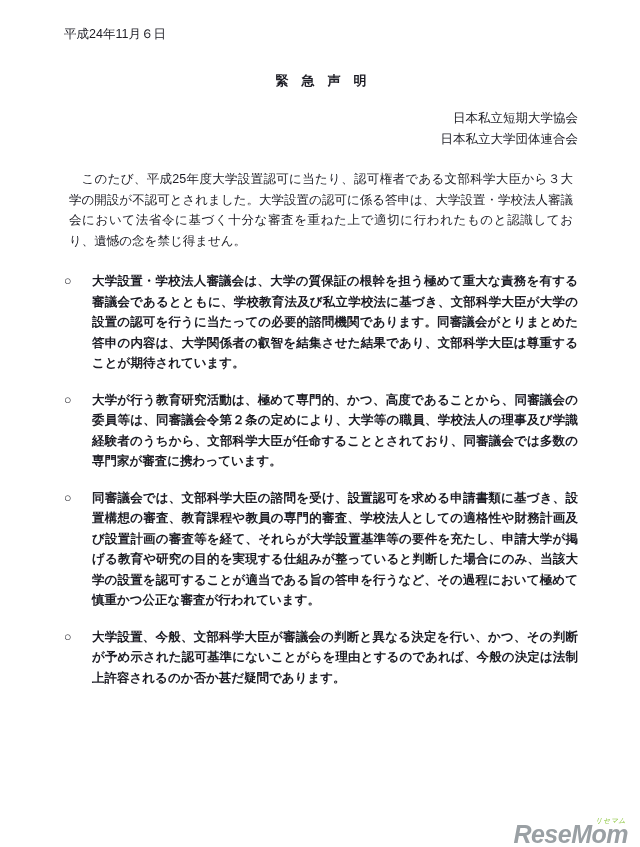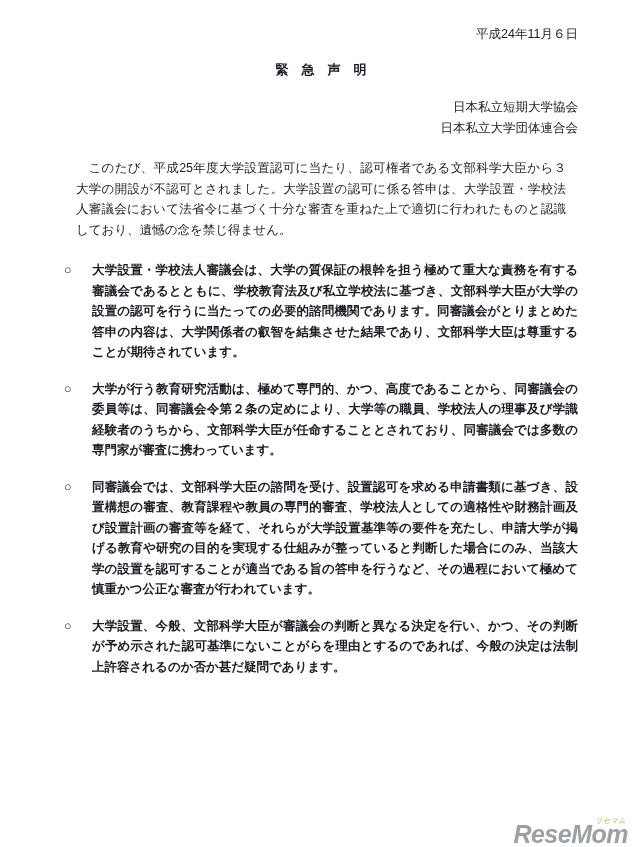--- a/index.html
+++ b/index.html
@@ -12,44 +12,44 @@
     width: 640px;
     height: 847px;
     box-sizing: border-box;
     background: #ffffff;
     padding: 26px 62px 10px 64px;
     font-family: "Liberation Sans", "DejaVu Sans", sans-serif;
     color: #1c1c24;
     overflow: hidden;
   }
   .doc-date {
-    text-align: right;
+    text-align: left;
     font-size: 12.5px;
     line-height: 17px;
-    margin-bottom: 16px;
+    margin-bottom: 27px;
   }
   .doc-title {
     text-align: center;
     font-size: 13px;
     font-weight: bold;
     line-height: 22px;
     margin: 0 0 16px 0;
   }
   .doc-authors {
     text-align: right;
     font-size: 12.5px;
     line-height: 20.5px;
     margin-bottom: 20px;
   }
   .doc-body {
     font-size: 12.5px;
     line-height: 20.5px;
   }
   .para {
-    margin: 12px;
+    margin: 5px;
     text-indent: 1em;
     text-align: justify;
     word-break: break-all;
   }
   .bullets {
     margin-top: 20px;
   }
   .bullet {
     display: flex;
     margin-bottom: 16px;

